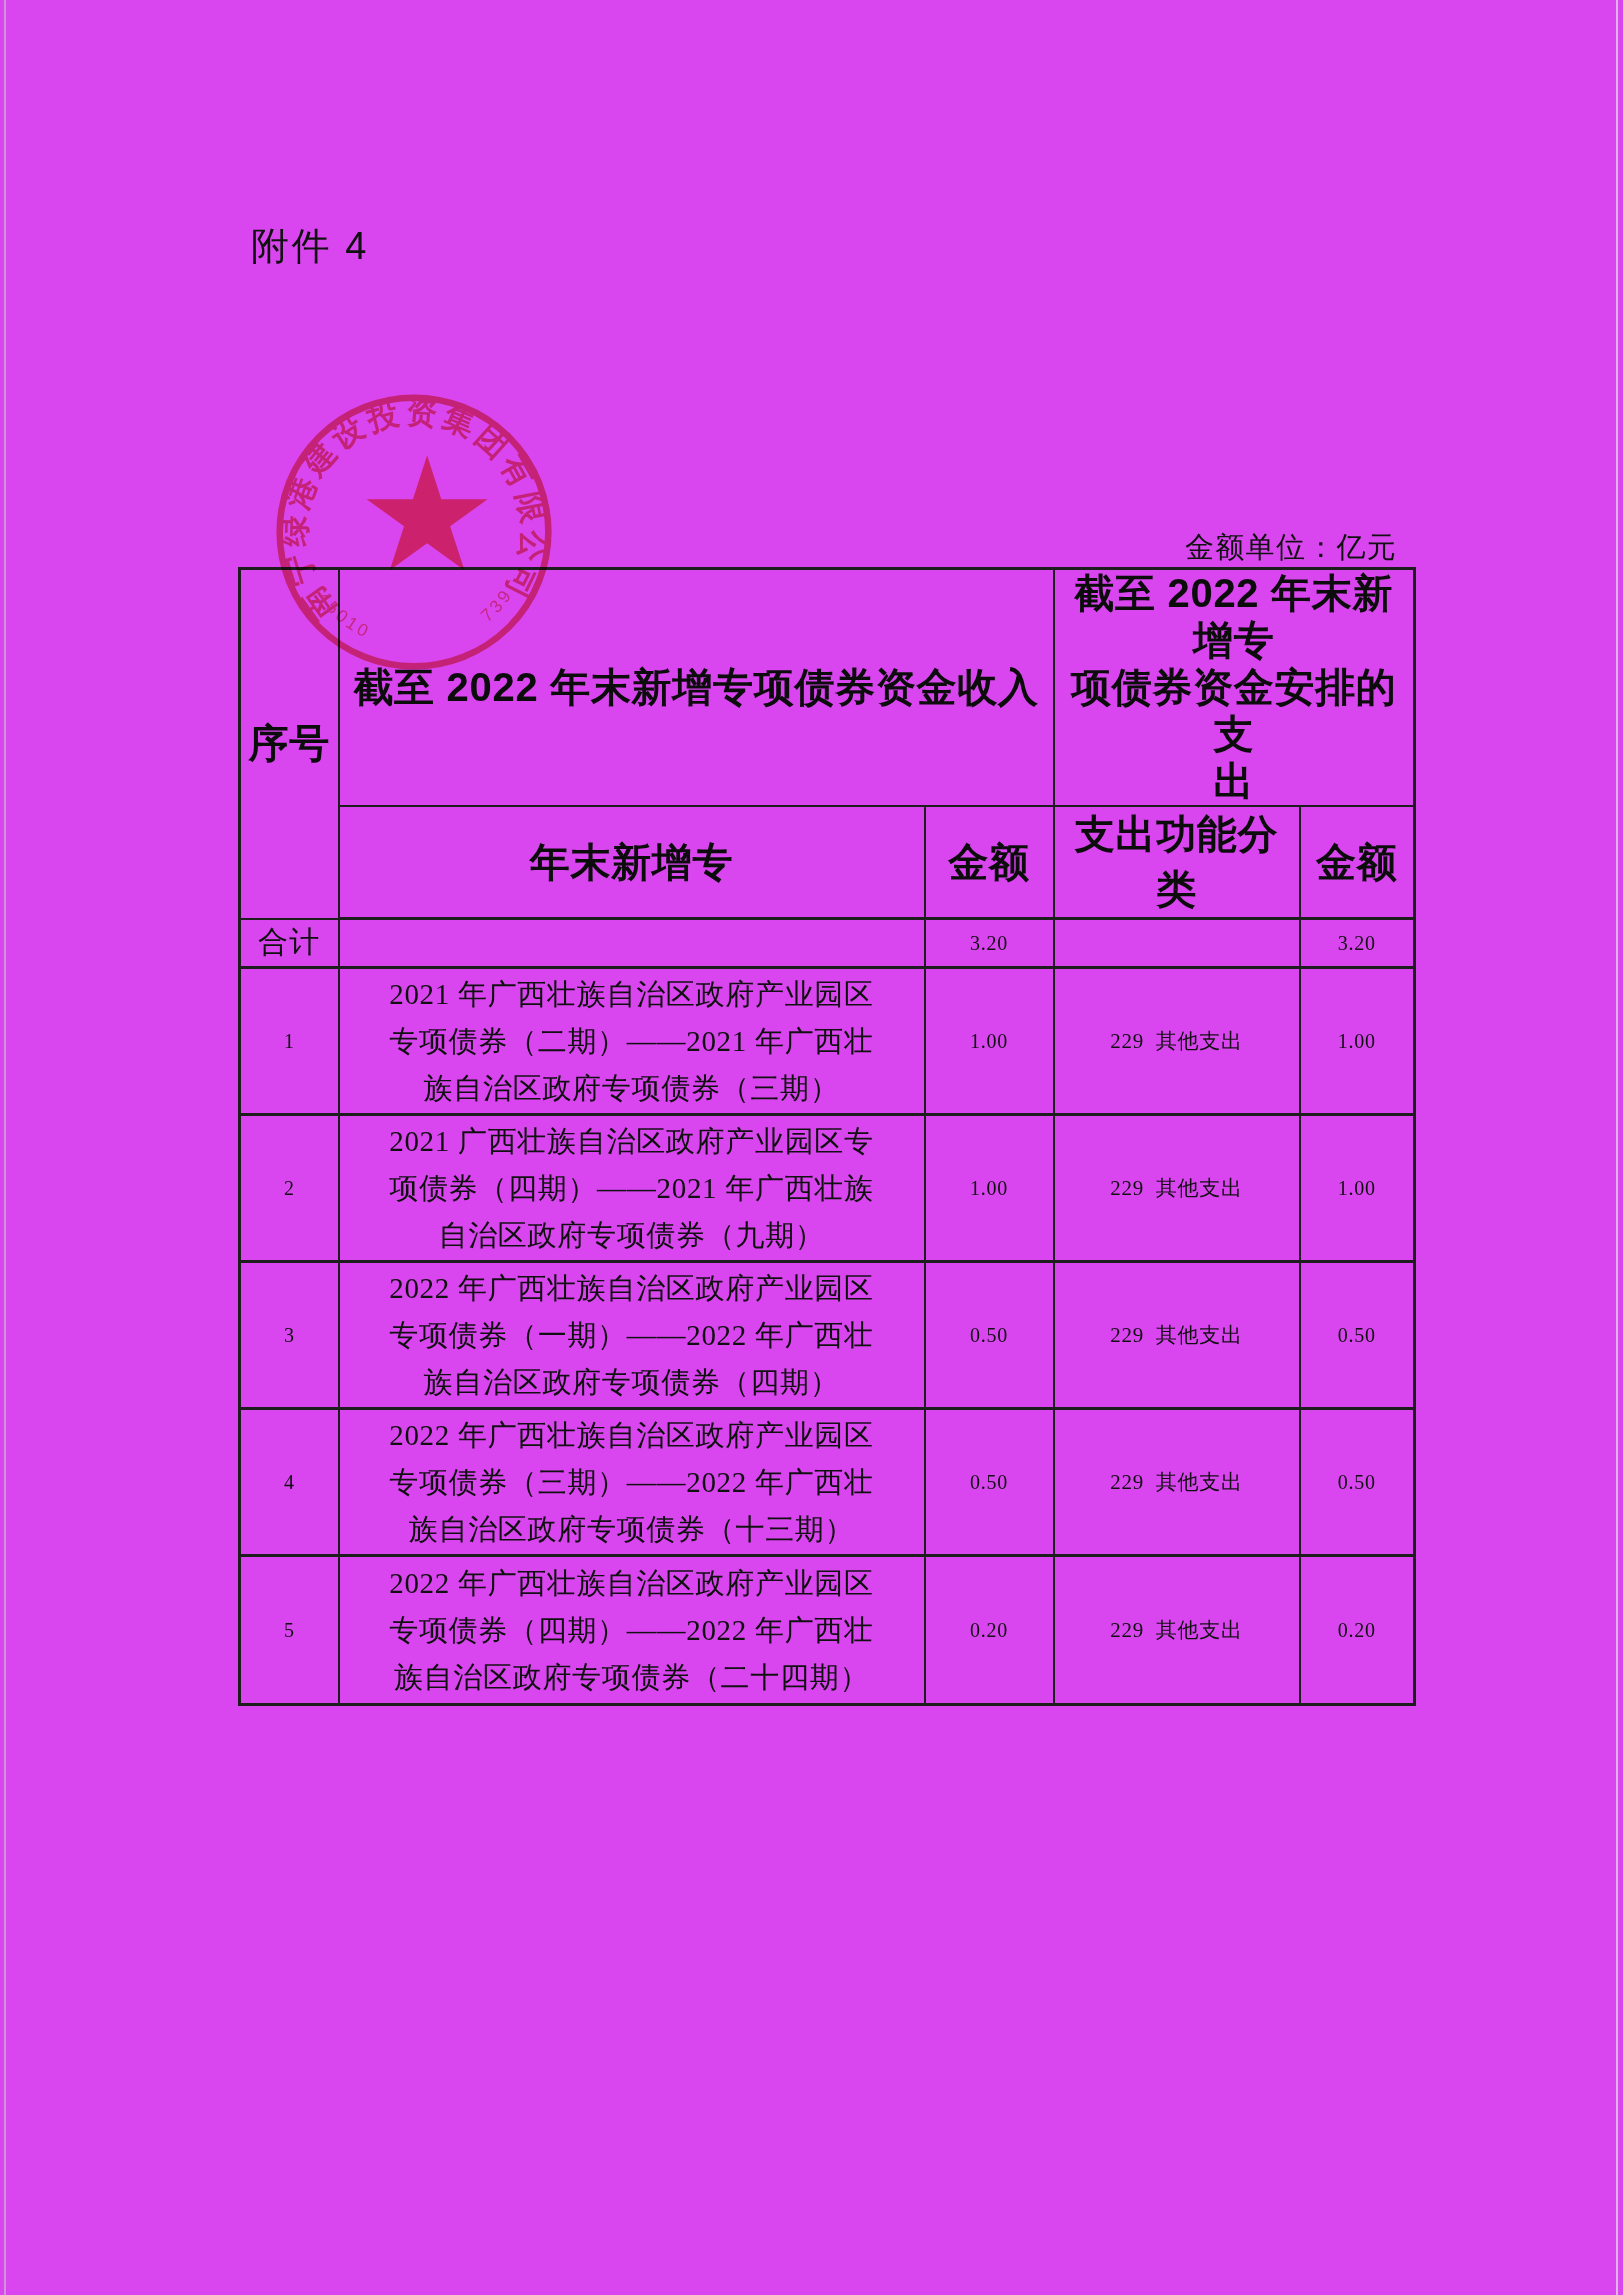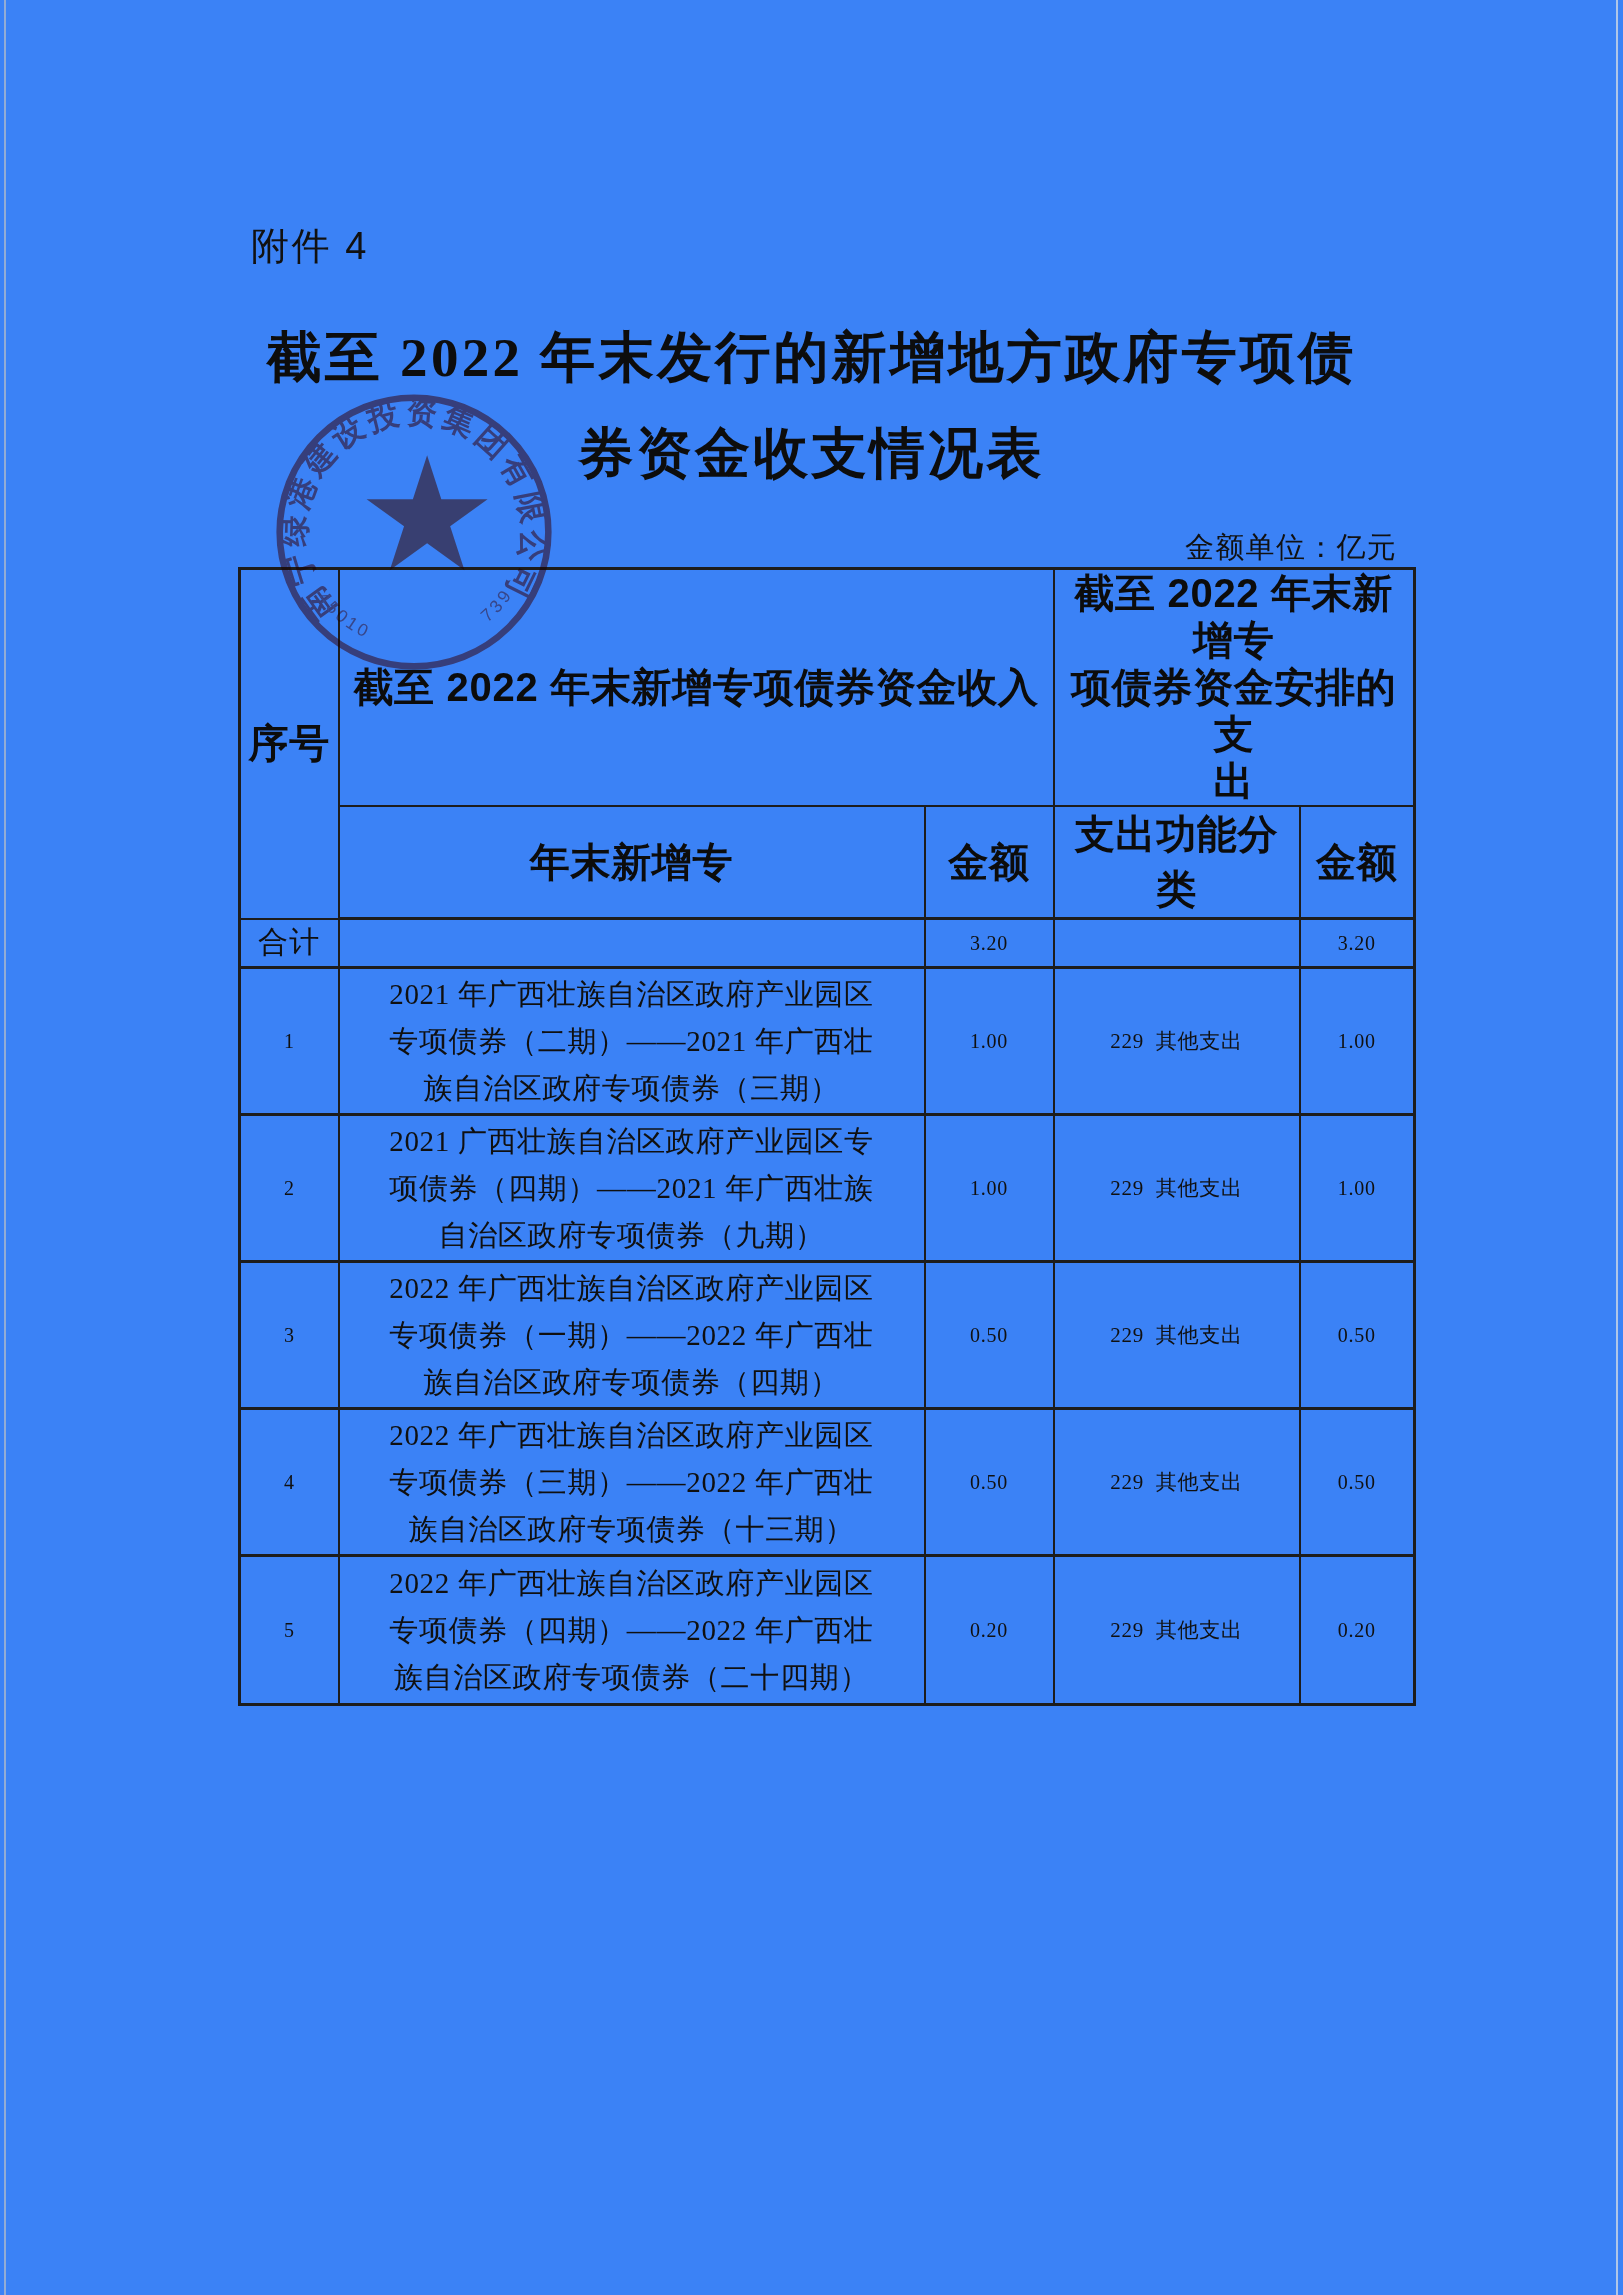--- a/index.html
+++ b/index.html
@@ -1,19 +1,19 @@
 <!DOCTYPE html>
 <html style="font-size:10.5px"><head>
 <meta charset="utf-8">
 <style>
   html,body{margin:0;padding:0;background:#888;}
   .page{
     position:relative;
     width:1623px;height:2295px;
-    background:#3b82f6;
+    background:#d946ef;
     overflow:hidden;
     font-family:"Liberation Serif","DejaVu Serif",serif;
     color:#151515;
   }
   .scan-edge-left{
     position:absolute;left:3.9px;top:0;width:2px;height:100%;
     background:#c3c3c3;opacity:.65;
   }
   .scan-edge-right{
     position:absolute;right:5.2px;top:0;width:2px;height:100%;
@@ -81,21 +81,20 @@
 </head>
 <body>
 
 <div class="page">
 
   <div class="scan-edge-left"></div>
   <div class="scan-edge-right"></div>
 
   <div class="attachment">附件 4</div>
 
-  <h1 class="title"><span>截至 2022 年末发行的新增地方政府专项债</span><br><span>券资金收支情况表</span></h1>
 
   <div class="unit-note">金额单位：亿元</div>
 
   <table class="main">
     <colgroup>
       <col style="width:99px">
       <col style="width:586px">
       <col style="width:129px">
       <col style="width:246px">
       <col style="width:115px">

